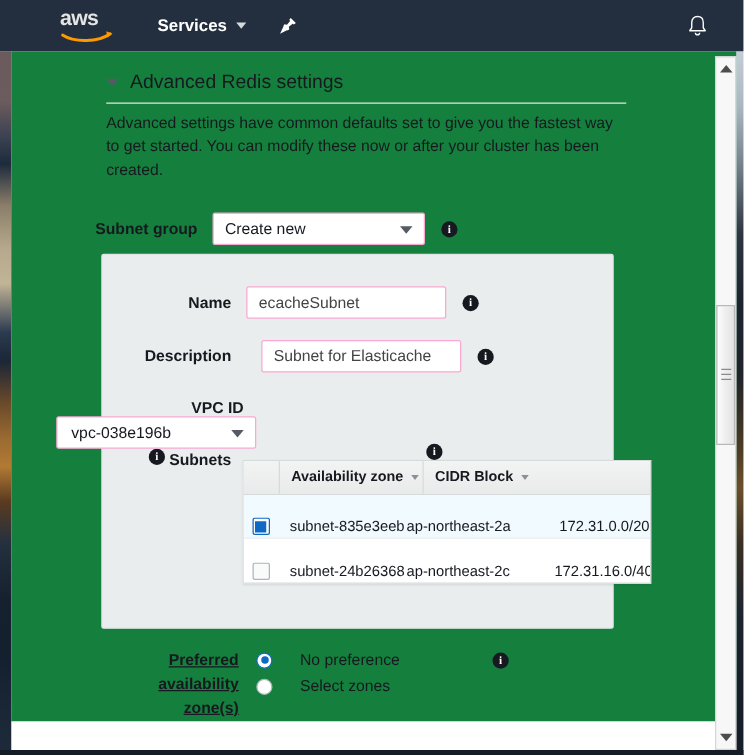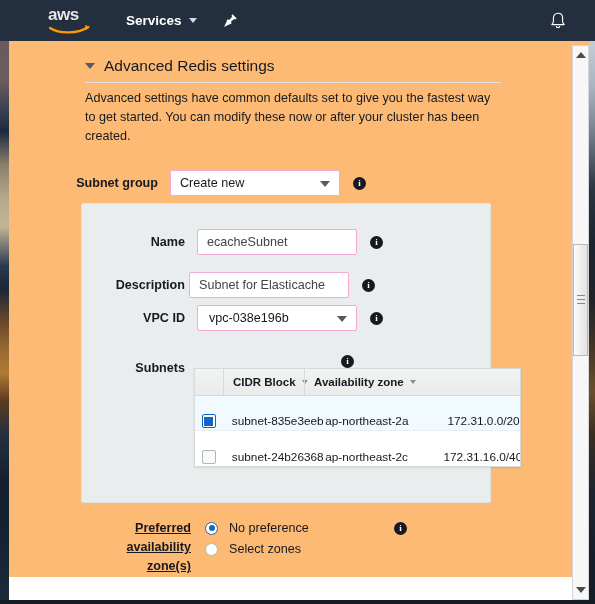--- a/index.html
+++ b/index.html
@@ -107,21 +107,21 @@
     right: 28px;
     width: 18px; height: 20px;
     cursor: pointer;
   }
 
   
   .content {
     position: absolute;
     left: 9px; top: 41px;
     width: 580px; height: 536px;
-    background: #fdba74;
+    background: #15803d;
   }
 
   .section-head {
     position: absolute;
     left: 76px; top: 16px;
     width: 416px;
   }
   .section-title {
     display: flex;
     align-items: center;
@@ -326,21 +326,21 @@
   .radio.on { border: 1px solid #0f69c4; }
   .radio.on::after {
     content: "";
     position: absolute;
     left: 2.5px; top: 2.5px;
     width: 6px; height: 6px;
     border-radius: 50%;
     background: #0f69c4;
   }
   .radio-label {
-    margin-left: 11px;
+    margin-left: 22px;
     font-size: 12.6px;
     color: #16191f;
     white-space: nowrap;
     cursor: pointer;
   }
 
   
   .scrollbar {
     position: absolute;
     right: 6px; top: 45px;
@@ -449,48 +449,48 @@
     <div class="row" style="left:24px; top:188px;">
       <div class="fld-label" style="width:152px;">Name</div>
       <div class="text-box" style="width:160px; margin-left:12px;">
         <span>ecacheSubnet</span>
       </div>
       <div class="info-icon" style="margin-left:13px;">i</div>
     </div>
 
     <div class="row" style="left:24px; top:231px;">
       <div class="fld-label" style="width:152px;">Description</div>
-      <div class="text-box" style="width:160px; margin-left:4px;">
+      <div class="text-box" style="width:160px; margin-left:24px;">
         <span>Subnet for Elasticache</span>
       </div>
       <div class="info-icon" style="margin-left:13px;">i</div>
     </div>
 
-    <div class="row" style="left:24px; top:264px;">
+    <div class="row" style="left:24px; top:278px;flex-direction:column;">
       <div class="fld-label" style="width:152px;">VPC ID</div>
       <div class="select-box" style="width:160px; margin-left:12px;padding-left:11px;">
         <span>vpc-038e196b</span>
         <span class="sel-caret"></span>
       </div>
       <div class="info-icon" style="margin-left:13px;">i</div>
     </div>
 
     <div class="fld-label" style="position:absolute; left:24px; top:320px; width:152px;">Subnets</div>
 
     <div class="subnet-table">
       <div class="info-icon table-info">i</div>
 
       <div class="table-head">
         <div class="th th-check"></div>
+        <div class="th" style="width:115px;">
+          <span>Availability zone</span>
+          <span class="th-caret"></span>
+        </div>
         <div class="th" style="width:81px;">
           <span>CIDR Block</span>
-          <span class="th-caret"></span>
-        </div>
-        <div class="th" style="width:115px;">
-          <span>Availability zone</span>
           <span class="th-caret"></span>
         </div>
       </div>
 
       <div class="tr selected">
         <div class="td td-check">
           <span class="cbox checked"></span>
         </div>
         <div class="td" style="width:103px;">subnet-835e3eeb</div>
         <div class="td" style="width:115px; padding-left:0;">ap-northeast-2a</div>

